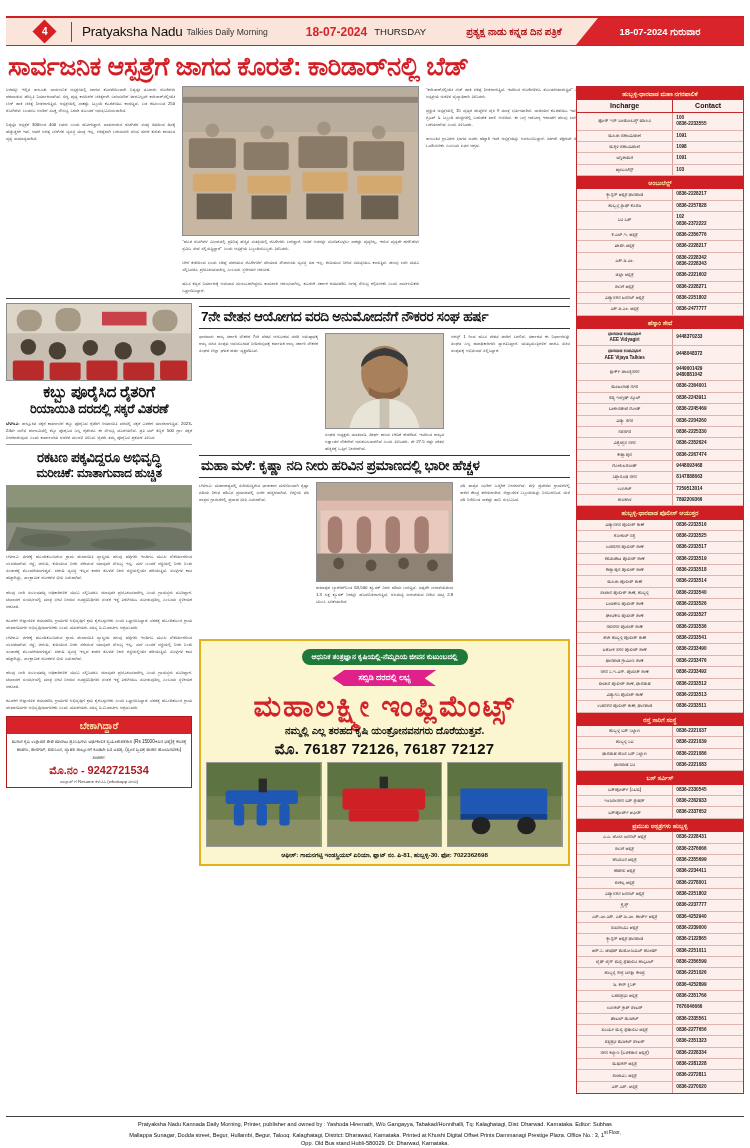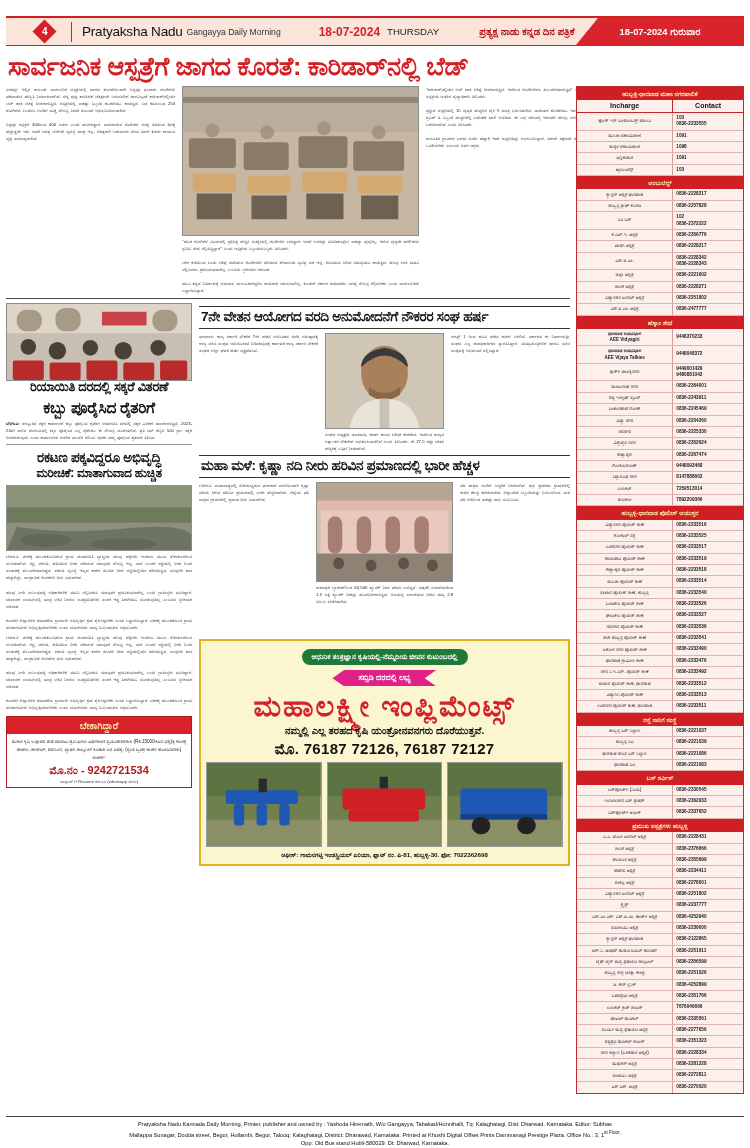--- a/index.html
+++ b/index.html
@@ -152,21 +152,21 @@
 <body>
 
 <div class="page">
 
   <div class="masthead">
     <div class="logo-diamond">
       <span>4</span>
     </div>
     <div class="mast-sep"></div>
     <div class="mast-title">Pratyaksha Nadu</div>
-    <div class="mast-sub">Gangayya Daily Morning</div>
+    <div class="mast-sub">Talkies Daily Morning</div>
     <div class="mast-date">18-07-2024</div>
     <div class="mast-day">THURSDAY</div>
     <div class="mast-kn">ಪ್ರತ್ಯಕ್ಷ ನಾಡು ಕನ್ನಡ ದಿನ ಪತ್ರಿಕೆ</div>
     <div class="mast-flag">18-07-2024 ಗುರುವಾರ</div>
   </div>
 
   <div class="headline-row">
     <div class="main-headline">ಸಾರ್ವಜನಿಕ ಆಸ್ಪತ್ರೆಗೆ ಜಾಗದ ಕೊರತೆ: ಕಾರಿಡಾರ್‌ನಲ್ಲಿ ಬೆಡ್</div>
     <div style="width:168px"></div>
   </div>
@@ -254,22 +254,22 @@
               </g>
               <g fill="#b92b2b">
                 <rect x="6" y="58" width="32" height="20" rx="2"></rect>
                 <rect x="44" y="60" width="32" height="18" rx="2"></rect>
                 <rect x="82" y="58" width="32" height="20" rx="2"></rect>
                 <rect x="120" y="60" width="32" height="18" rx="2"></rect>
                 <rect x="158" y="58" width="28" height="20" rx="2"></rect>
               </g>
             </svg>
           </div>
+          <div class="sub-headline">ಕಬ್ಬು ಪೂರೈಸಿದ ರೈತರಿಗೆ</div>
           <div class="sub-headline" style="font-size:13px;margin-top:-3px">ರಿಯಾಯಿತಿ ದರದಲ್ಲಿ ಸಕ್ಕರೆ ವಿತರಣೆ</div>
-          <div class="sub-headline">ಕಬ್ಬು ಪೂರೈಸಿದ ರೈತರಿಗೆ</div>
           <div class="ktext">
             <b>ಬೆಳಗಾವಿ:</b>
             <span>ತಾಲ್ಲೂಕಿನ ಸಕ್ಕರೆ ಕಾರ್ಖಾನೆಗೆ ಕಬ್ಬು ಪೂರೈಸಿದ ರೈತರಿಗೆ ರಿಯಾಯಿತಿ ದರದಲ್ಲಿ ಸಕ್ಕರೆ ವಿತರಣೆ ಮಾಡಲಾಗುತ್ತಿದೆ. 2023-24ನೇ ಸಾಲಿನ ಹಂಗಾಮಿನಲ್ಲಿ ಕಬ್ಬು ಪೂರೈಸಿದ ಎಲ್ಲ ರೈತರಿಗೂ ಈ ಸೌಲಭ್ಯ ದೊರೆಯಲಿದೆ. ಪ್ರತಿ ಟನ್ ಕಬ್ಬಿಗೆ 500 ಗ್ರಾಂ ಸಕ್ಕರೆ ನೀಡಲಾಗುವುದು ಎಂದು ಕಾರ್ಖಾನೆಯ ಆಡಳಿತ ಮಂಡಳಿ ತಿಳಿಸಿದೆ. ರೈತರು ತಮ್ಮ ಪೂರೈಸಿದ ಪ್ರಕಟಣೆ ತಿಳಿಸಿದೆ.</span>
           </div>
           <div class="rule-thin"></div>
           <div class="sub-headline" style="font-size:13.5px">ರಕಟಣ ಪಕ್ಕವಿದ್ದರೂ ಅಭಿವೃದ್ಧಿ</div>
           <div class="sub-headline" style="font-size:12px;margin-top:-3px">ಮರೀಚಿಕೆ: ಮಾತಾಗುವಾದ ಹುಚ್ಚಿತ</div>
           <div class="photo" style="height:66px;margin:2px 0">
             <svg width="100%" height="100%" viewBox="0 0 190 66" preserveAspectRatio="none">
               <rect width="190" height="66" fill="#9aa08c"></rect>

